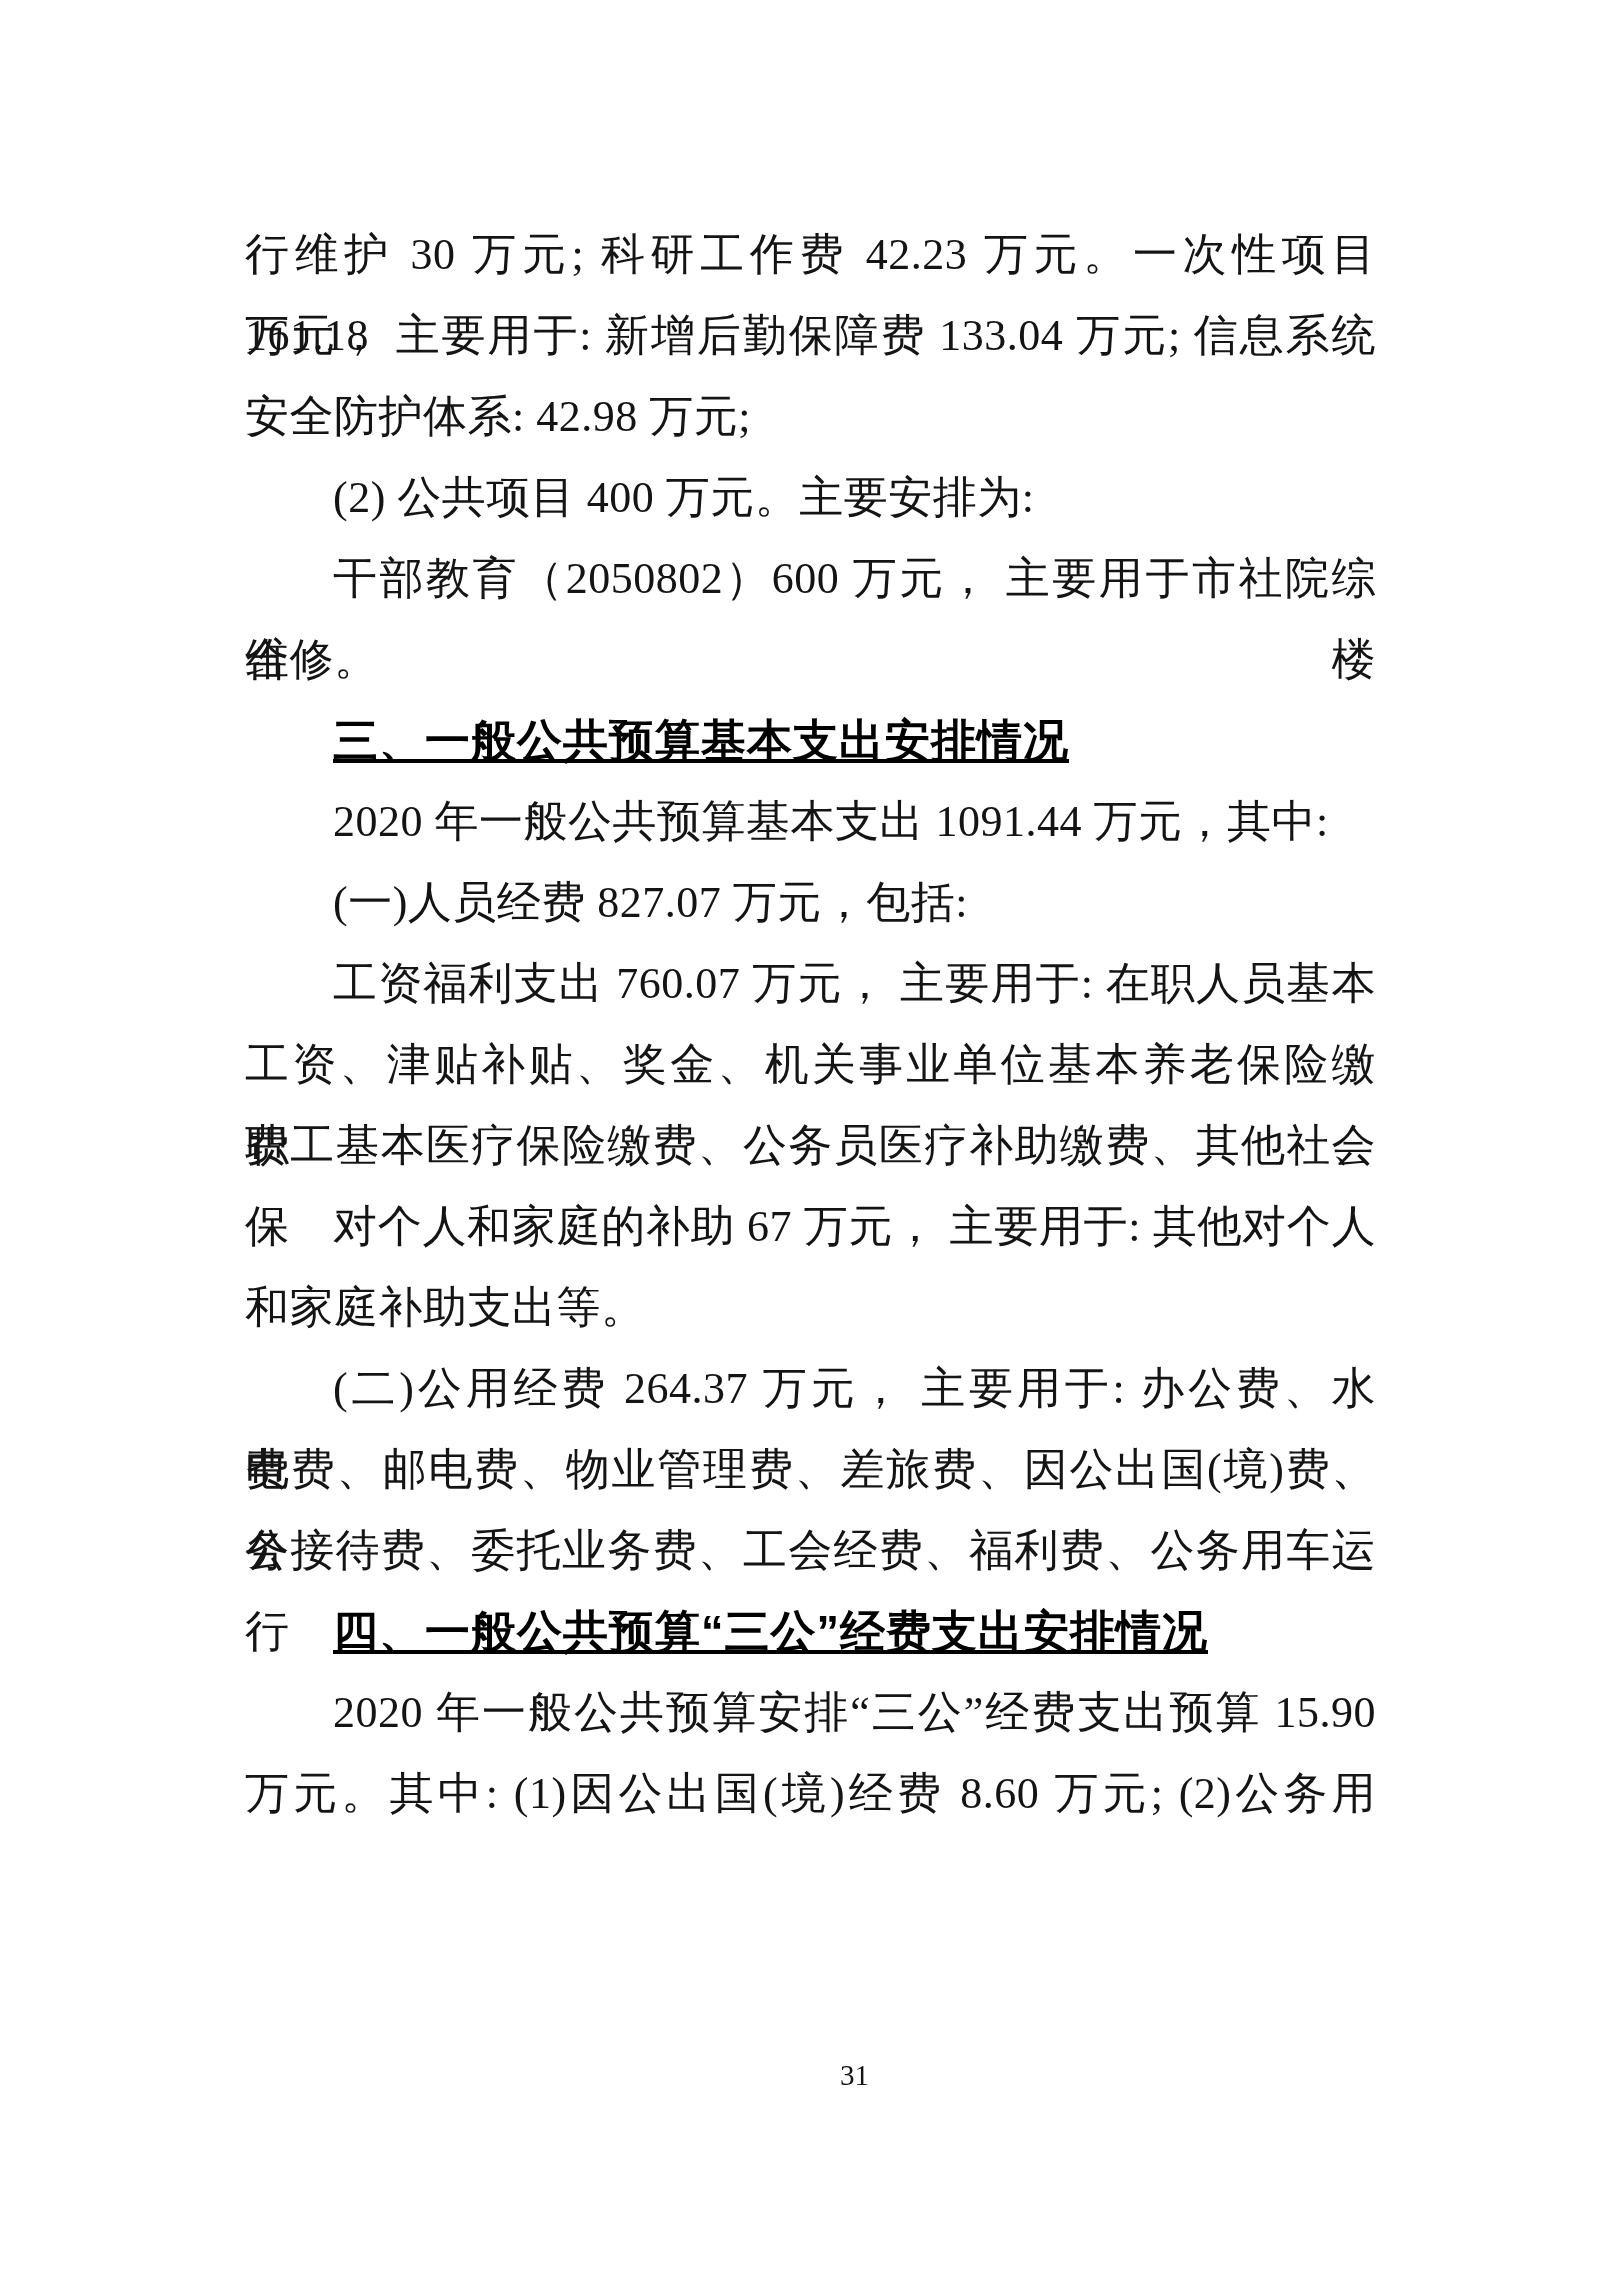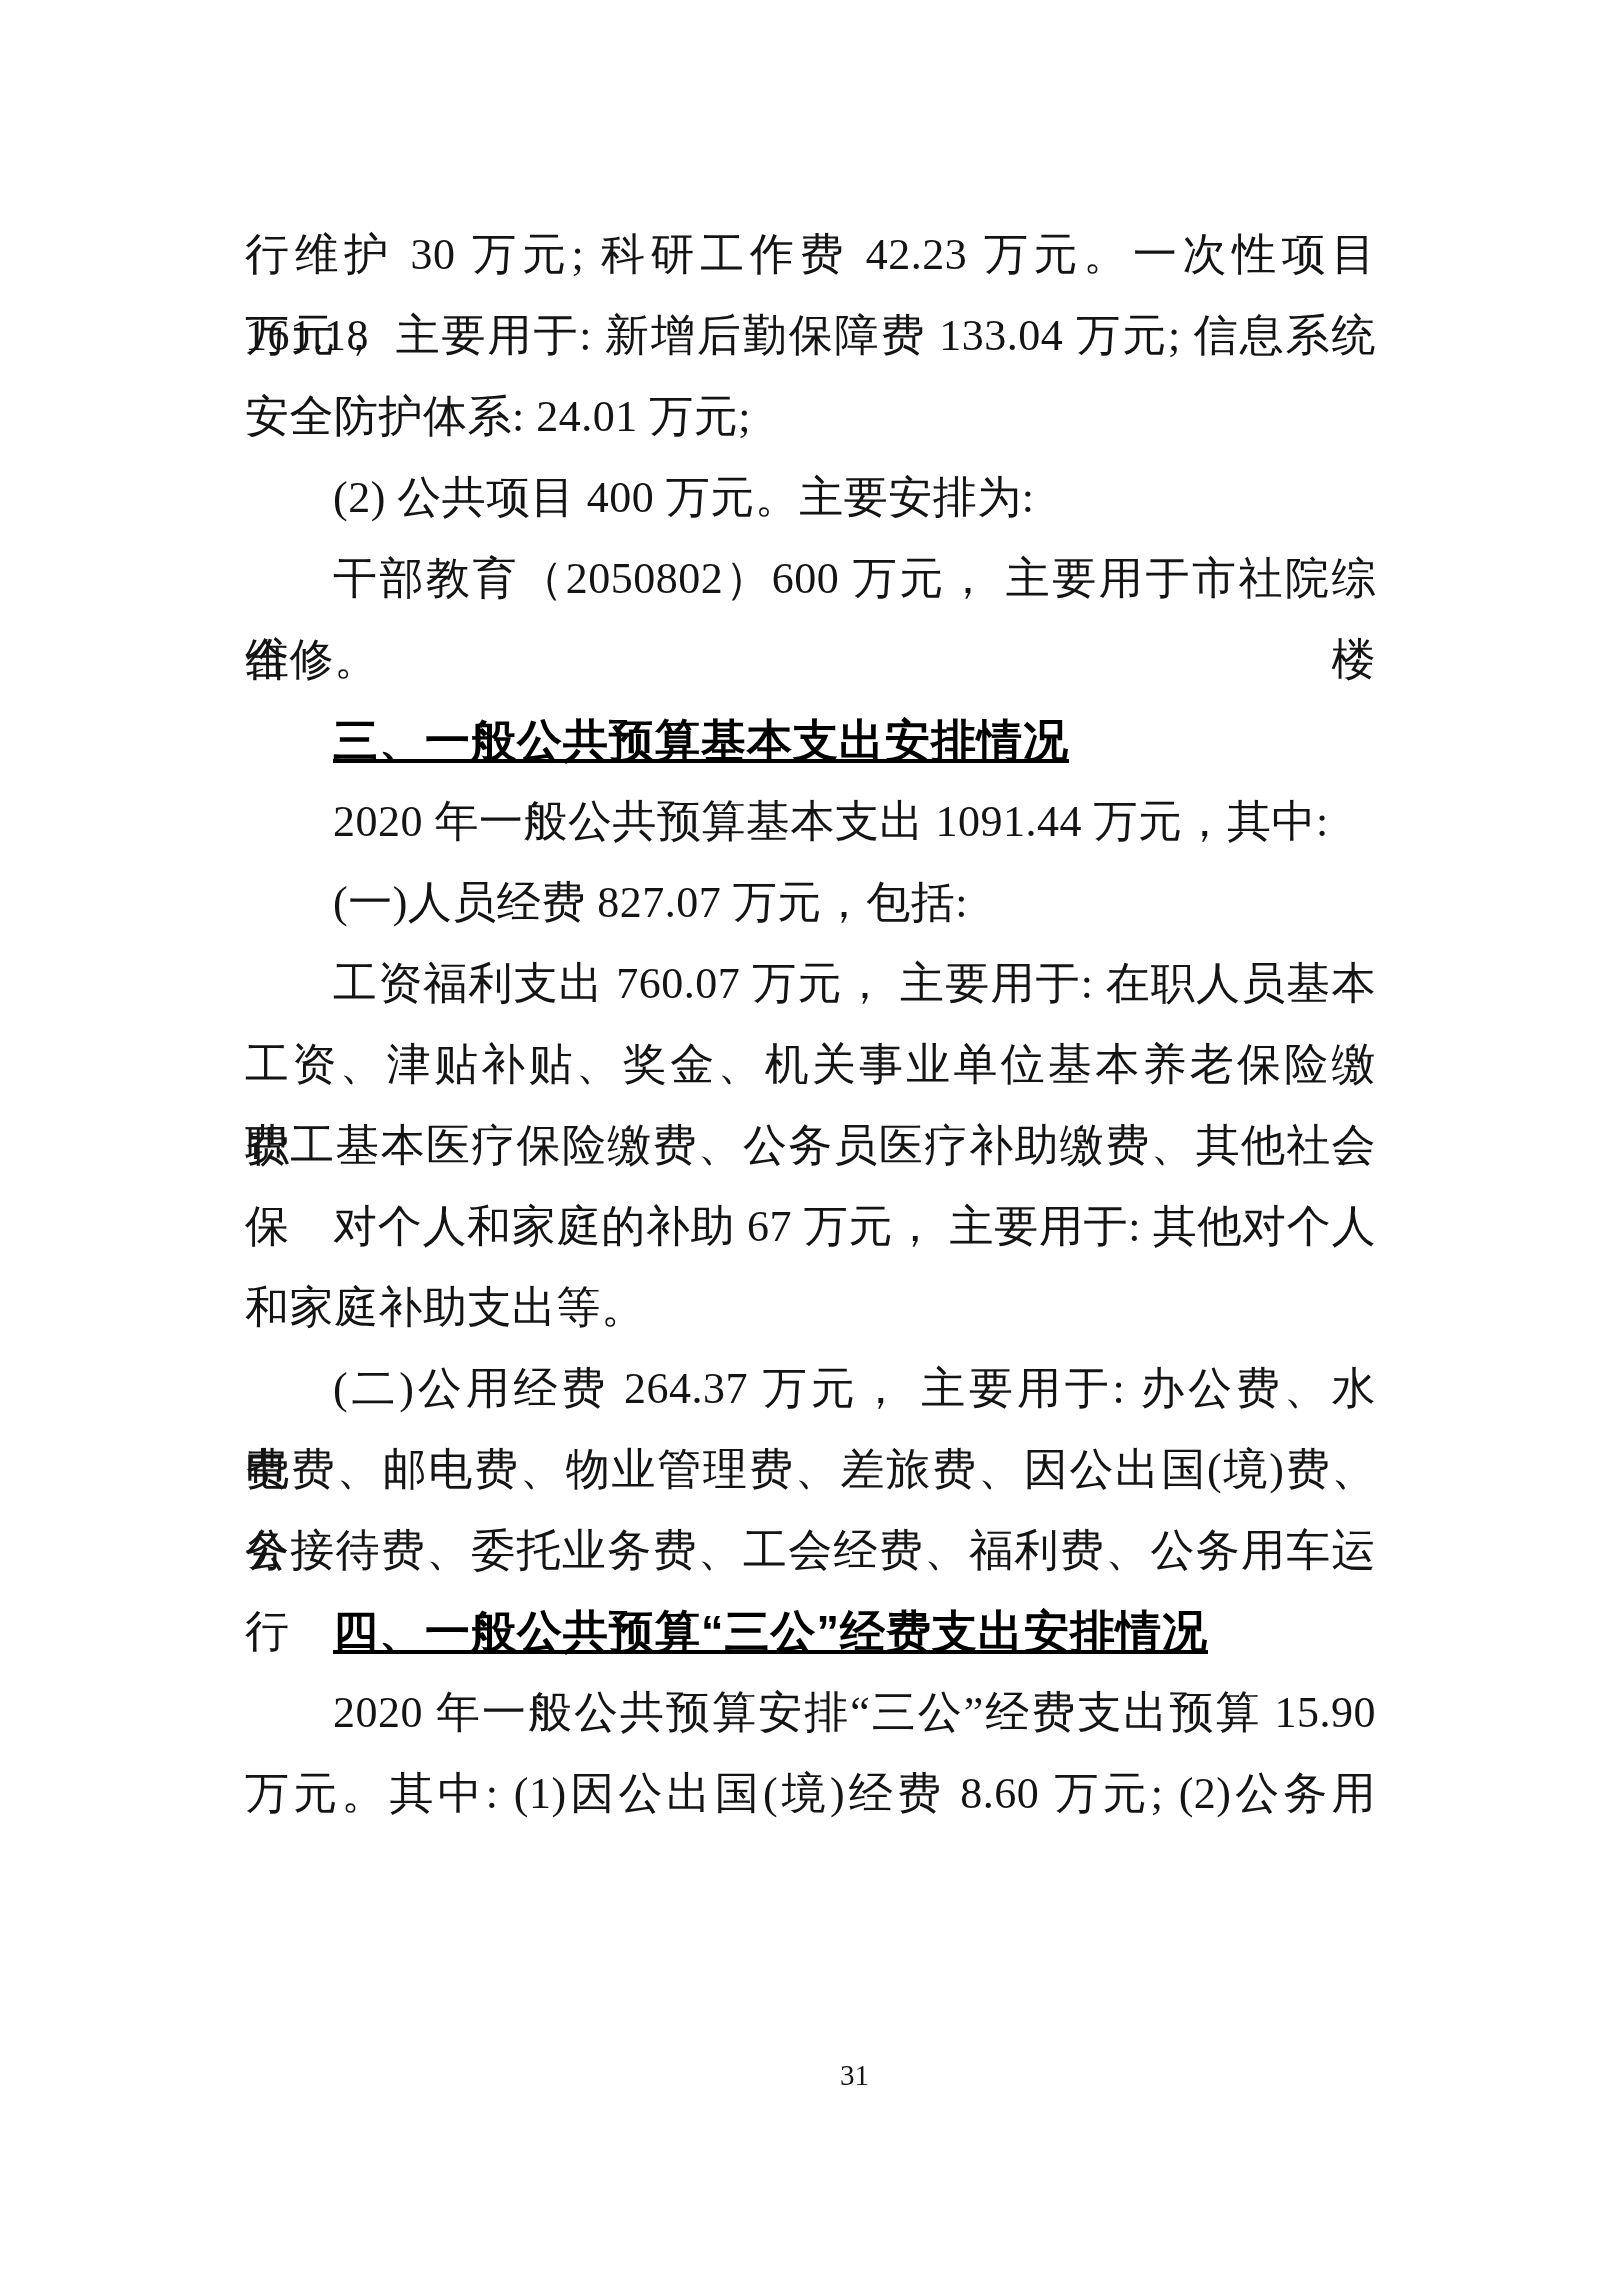--- a/index.html
+++ b/index.html
@@ -60,21 +60,21 @@
   }
 </style>
 </head>
 <body>
 
 <div class="page">
   <div class="content">
 
   <div class="line justify">行维护 30 万元; 科研工作费 42.23 万元。一次性项目 161.18</div>
       <div class="line justify">万元， 主要用于: 新增后勤保障费 133.04 万元; 信息系统</div>
-      <div class="line">安全防护体系: 24.01 万元;</div>
+      <div class="line">安全防护体系: 42.98 万元;</div>
       <div class="line indent">(2) 公共项目 400 万元。主要安排为:</div>
       <div class="line indent justify">干部教育（2050802）600 万元， 主要用于市社院综合楼</div>
       <div class="line">维修。</div>
       <div class="line indent bold">三、一般公共预算基本支出安排情况</div>
       <div class="line indent">2020 年一般公共预算基本支出 1091.44 万元，其中:</div>
       <div class="line indent">(一)人员经费 827.07 万元，包括:</div>
       <div class="line indent justify">工资福利支出 760.07 万元， 主要用于: 在职人员基本</div>
       <div class="line justify">工资、津贴补贴、奖金、机关事业单位基本养老保险缴费、</div>
       <div class="line justify">职工基本医疗保险缴费、公务员医疗补助缴费、其他社会保</div>
       <div class="line indent justify">对个人和家庭的补助 67 万元， 主要用于: 其他对个人</div>

